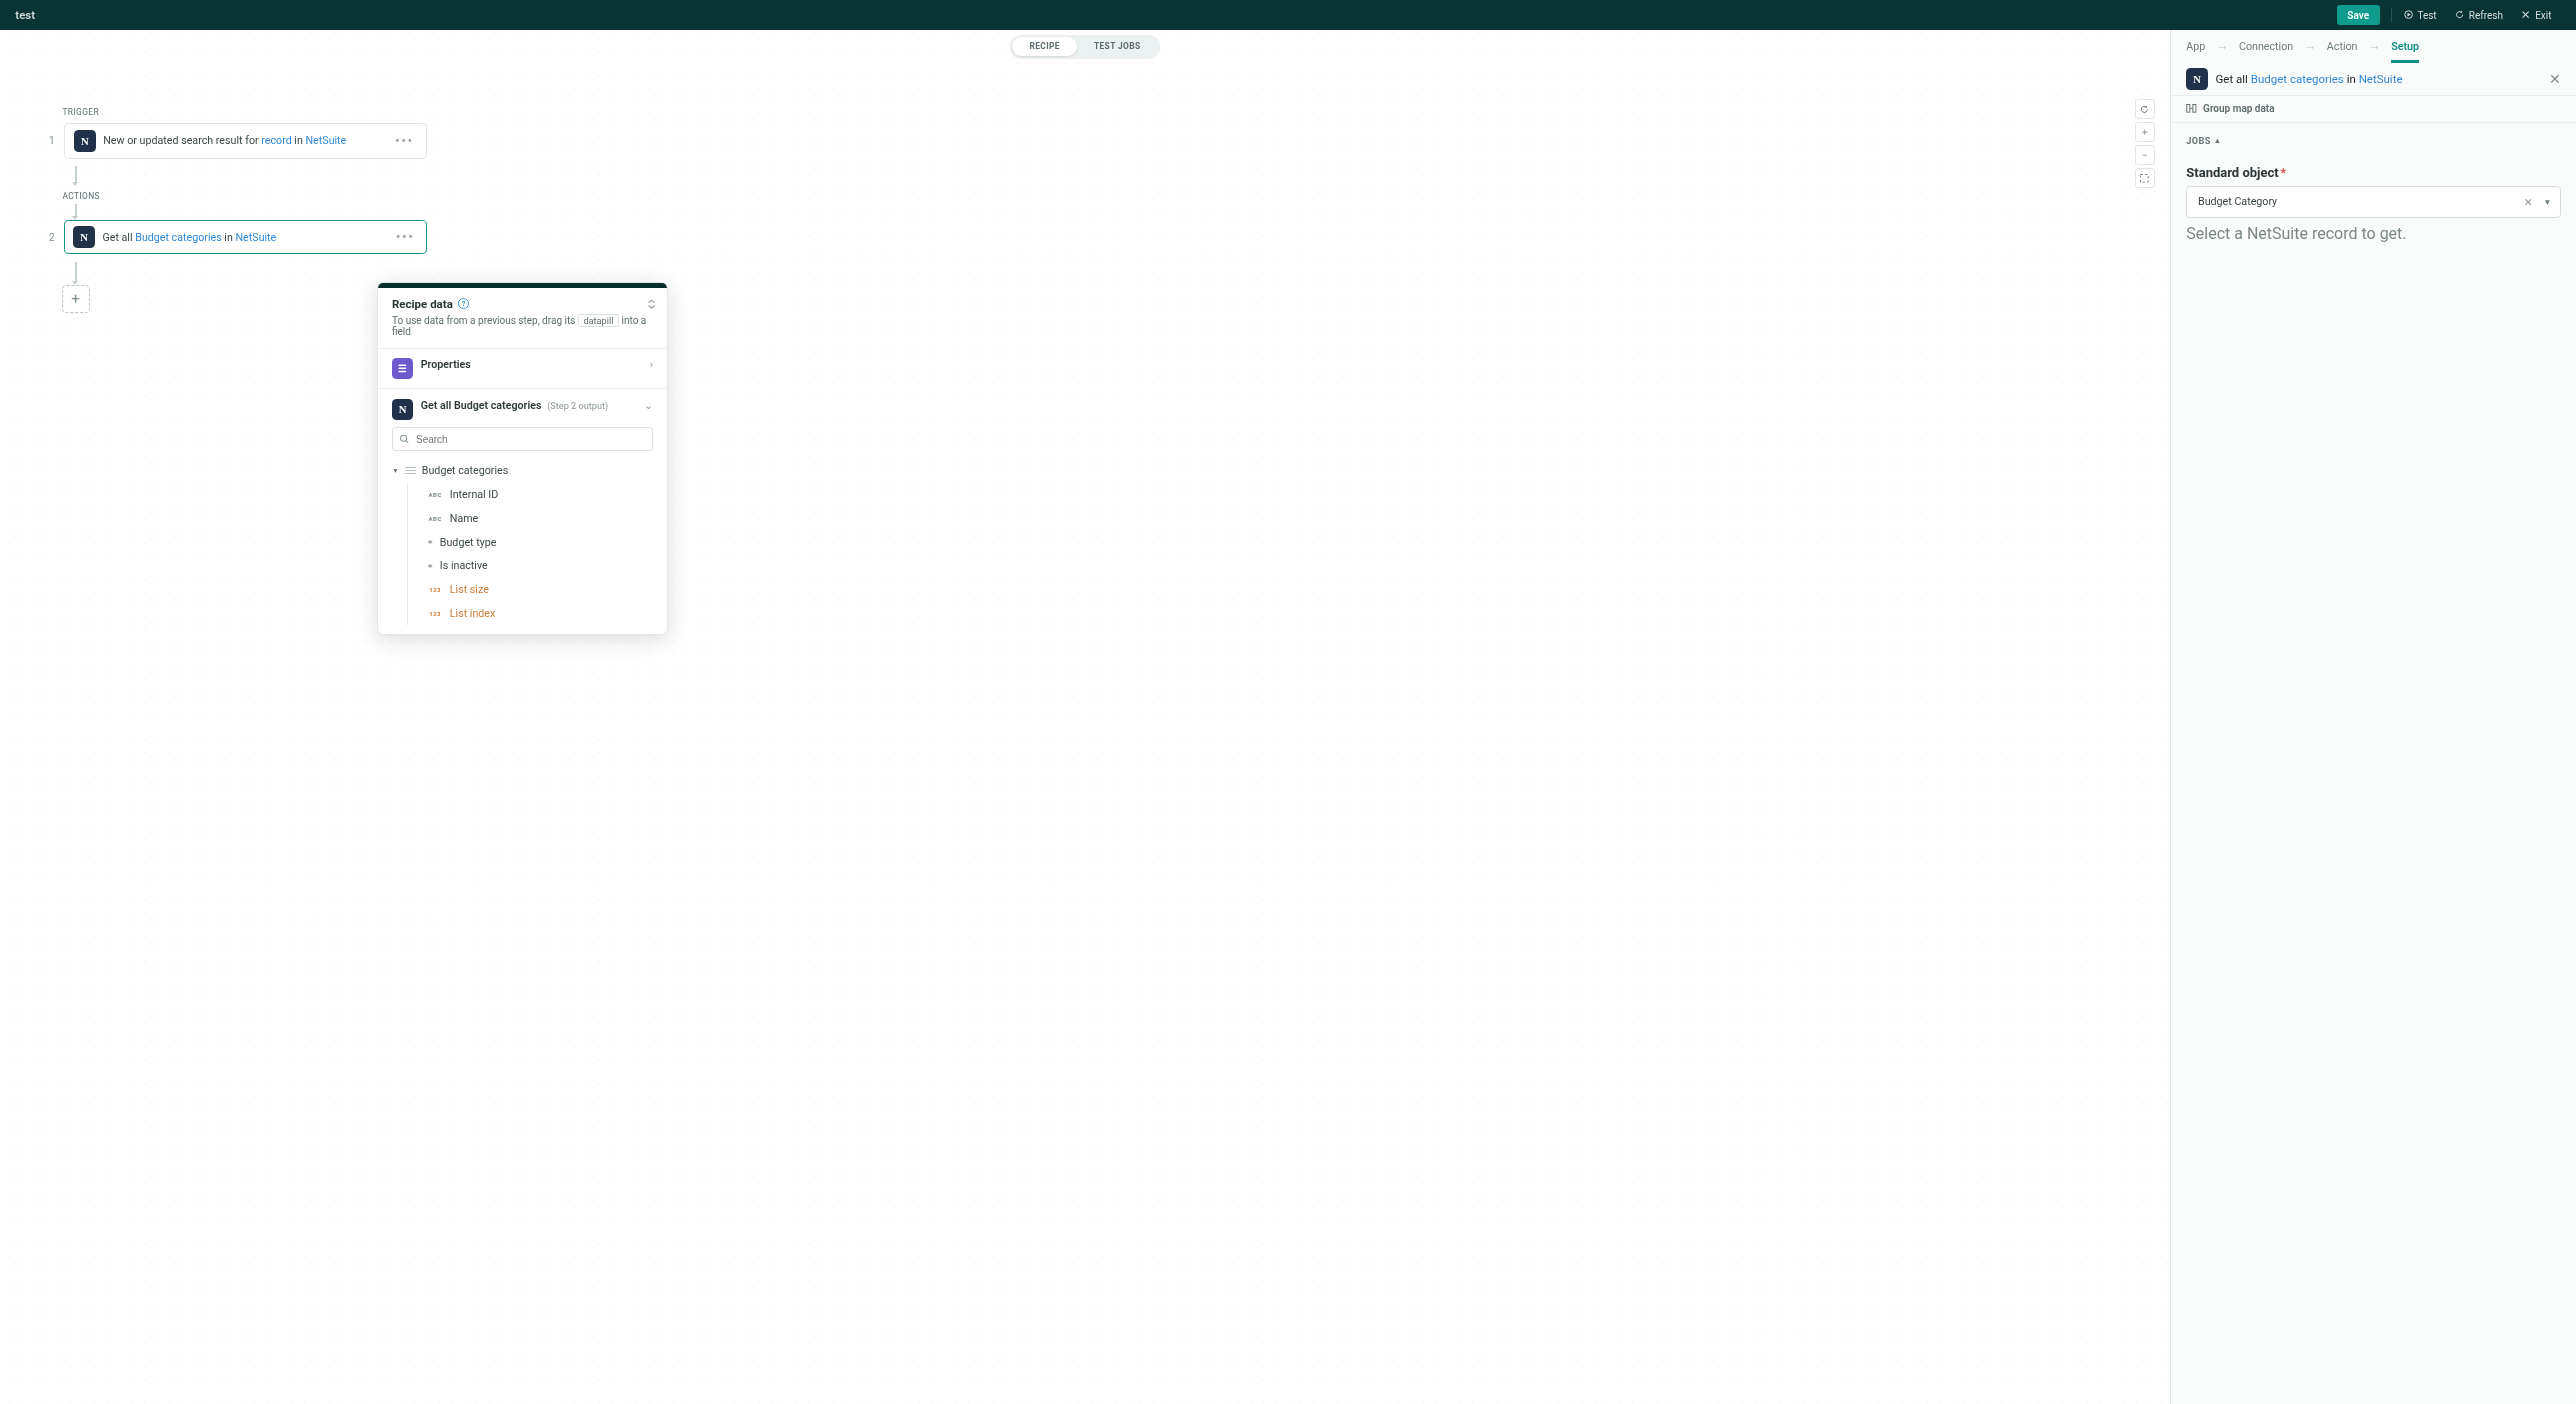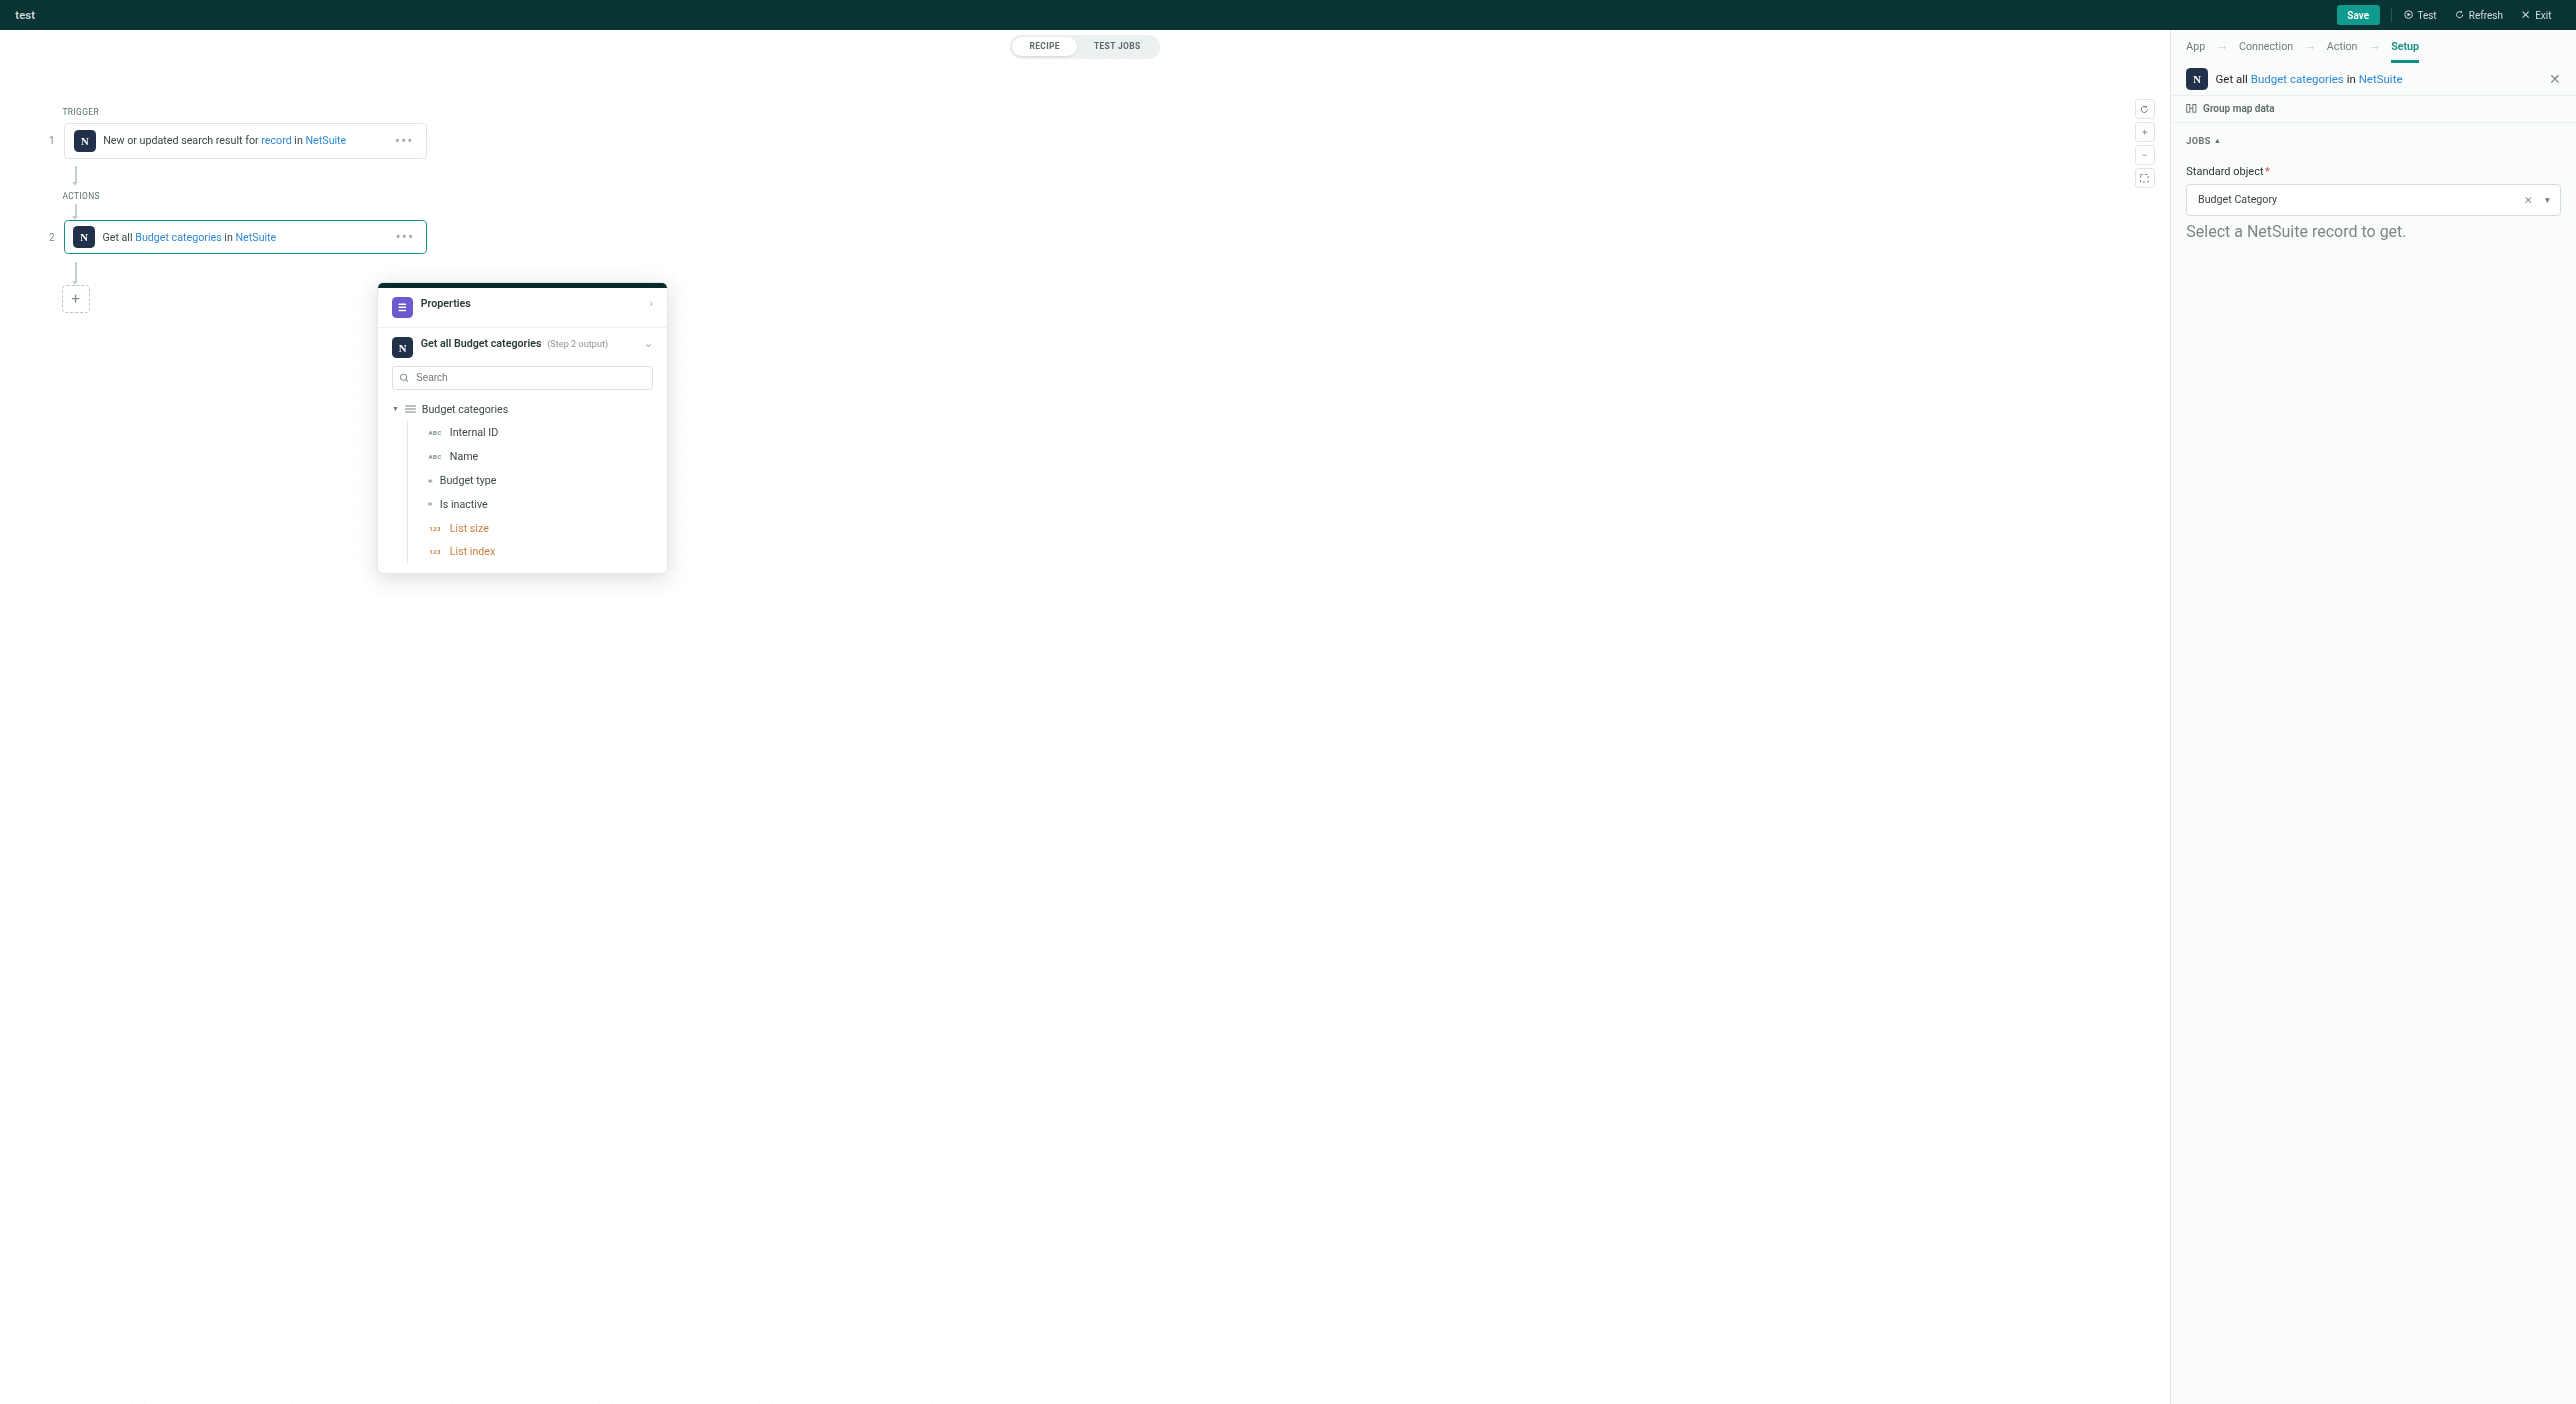--- a/index.html
+++ b/index.html
@@ -81,21 +81,21 @@
   .rp-title { padding:6.1px 15.3px 4.6px; display:flex; align-items:center; gap:7.7px; border-bottom:0.8px solid #e9eded;}
   .rp-title .text { font-size:11.5px; }
   .rp-title .text .link { color:#2e88d6;}
   .rp-title .close { margin-left:auto; color:#808b8b; cursor:pointer; font-size:14px;}
   .rp-gmap { padding:7.7px 15.3px; color:#5e6b6b; font-size:10px; display:flex; align-items:center; gap:6.1px; border-bottom:0.8px solid #e9eded; font-weight:600;}
   .rp-body { padding:12.3px 15.3px;}
   .help-toggle { display:flex; align-items:center; gap:4.6px; font-size:9.2px; font-weight:700; letter-spacing:0.4px; color:#677272; cursor:pointer; margin-bottom:9.2px;}
   .help-box { background:#eff3f3; border:0.8px solid #e2e8e8; border-radius:3.8px; padding:10.7px 12.3px; font-size:10.7px; color:#4c5757; line-height:1.5;}
   .help-box a { color:#2e88d6; text-decoration:none;}
   .field { margin-top:18.4px;}
-  .field-label { font-size:11px; font-weight:400; color:#2b3535;}
+  .field-label { font-size:13px; font-weight:700; color:#2b3535;}
   .field-label .req { color:#d14c4c; margin-left:1.5px;}
   .select-wrap { position:relative; margin-top:6.1px;}
   .select-input { width:100%; padding:8.4px 10.7px; border:0.8px solid #d6dcdc; border-radius:3.8px; font-size:10.7px; color:#3a4444; background:#fff;}
   .select-clear { position:absolute; right:28px; top:50%; transform:translateY(-50%); color:#8d9898; cursor:pointer;}
   .select-caret { position:absolute; right:9.2px; top:50%; transform:translateY(-50%); color:#737e7e; font-size:8.4px;}
   .field-hint { font-size:16px; color:#7c8787; margin-top:6.1px;}
   
   svg { display:block;}
 </style>
 </head>
@@ -179,20 +179,36 @@
           <span class="step-menu">•••</span>
         </div>
       </div>
       <div class="connector" style="height:20px;"></div>
       <div class="connector-arrow"></div>
       <div class="add-step">+</div>
     </div>
 
     <div class="recipe-data">
       <div class="topbar"></div>
+      <div class="rd-head">
+        <h3>
+          <span>Recipe data</span>
+          <span class="qmark">?</span>
+        </h3>
+        <div class="rd-sub">
+          <span>To use data from a previous step, drag its</span>
+          <span class="pill">datapill</span>
+          <span>into a field</span>
+        </div>
+        <span class="rd-collapse">
+          <svg width="9.2" height="12.3" viewBox="0 0 12 16">
+              <path d="M2 6l4-3 4 3M2 10l4 3 4-3" fill="none" stroke="#8b9797" stroke-width="1.4"></path>
+            </svg>
+        </span>
+      </div>
       <div class="rd-section first">
         <div class="rd-row">
           <div class="rd-icon purple">
             <svg width="10.7" height="10.7" viewBox="0 0 14 14">
                 <rect x="2" y="2" width="10" height="2" fill="#fff" rx="0.5"></rect>
                 <rect x="2" y="6" width="10" height="2" fill="#fff" rx="0.5"></rect>
                 <rect x="2" y="10" width="10" height="2" fill="#fff" rx="0.5"></rect>
               </svg>
           </div>
           <span class="rd-label">Properties</span>

